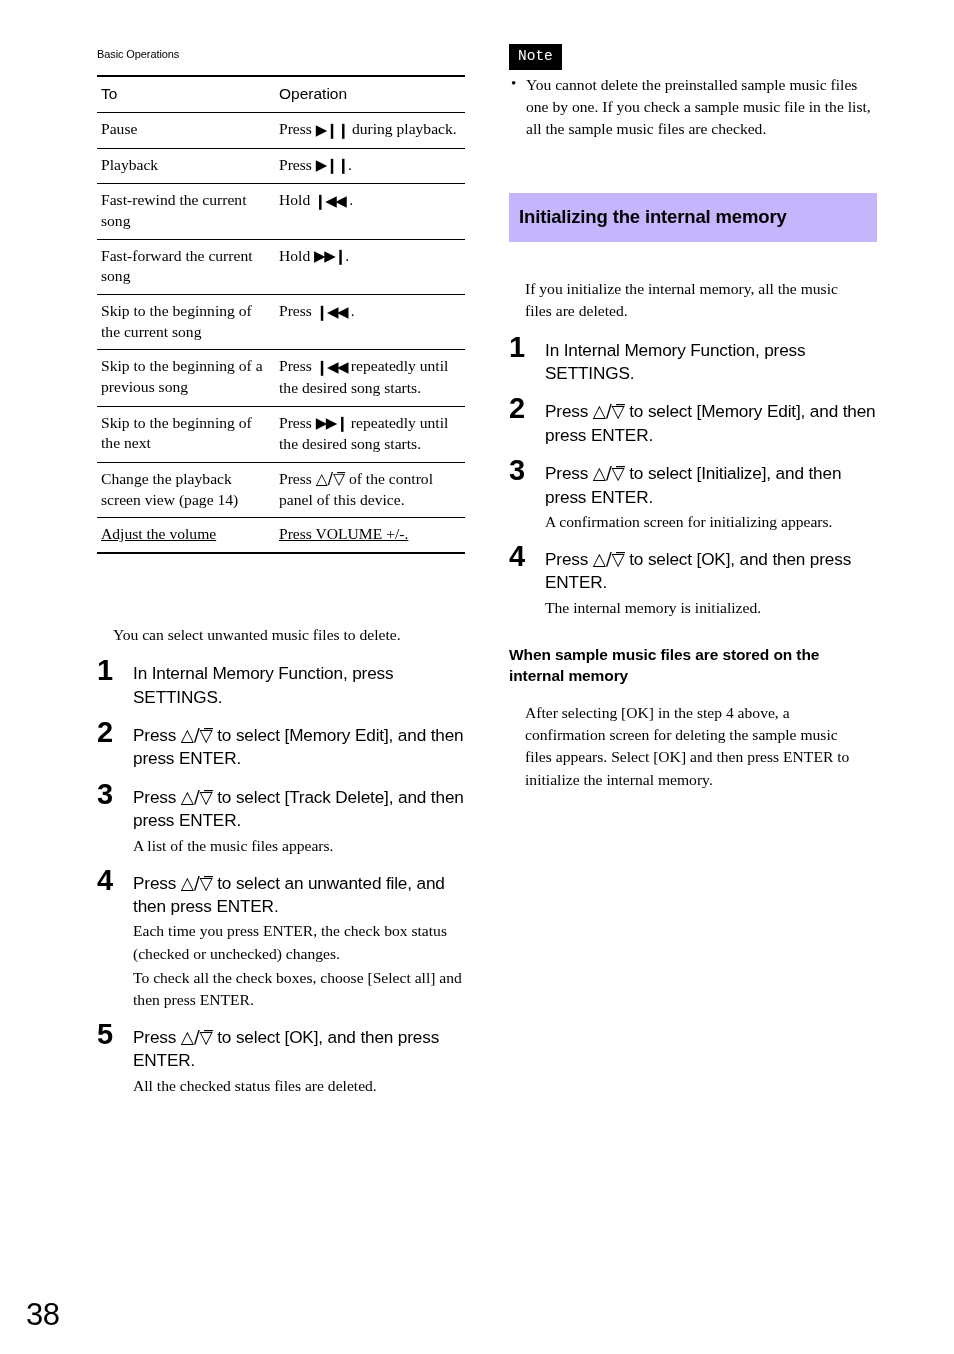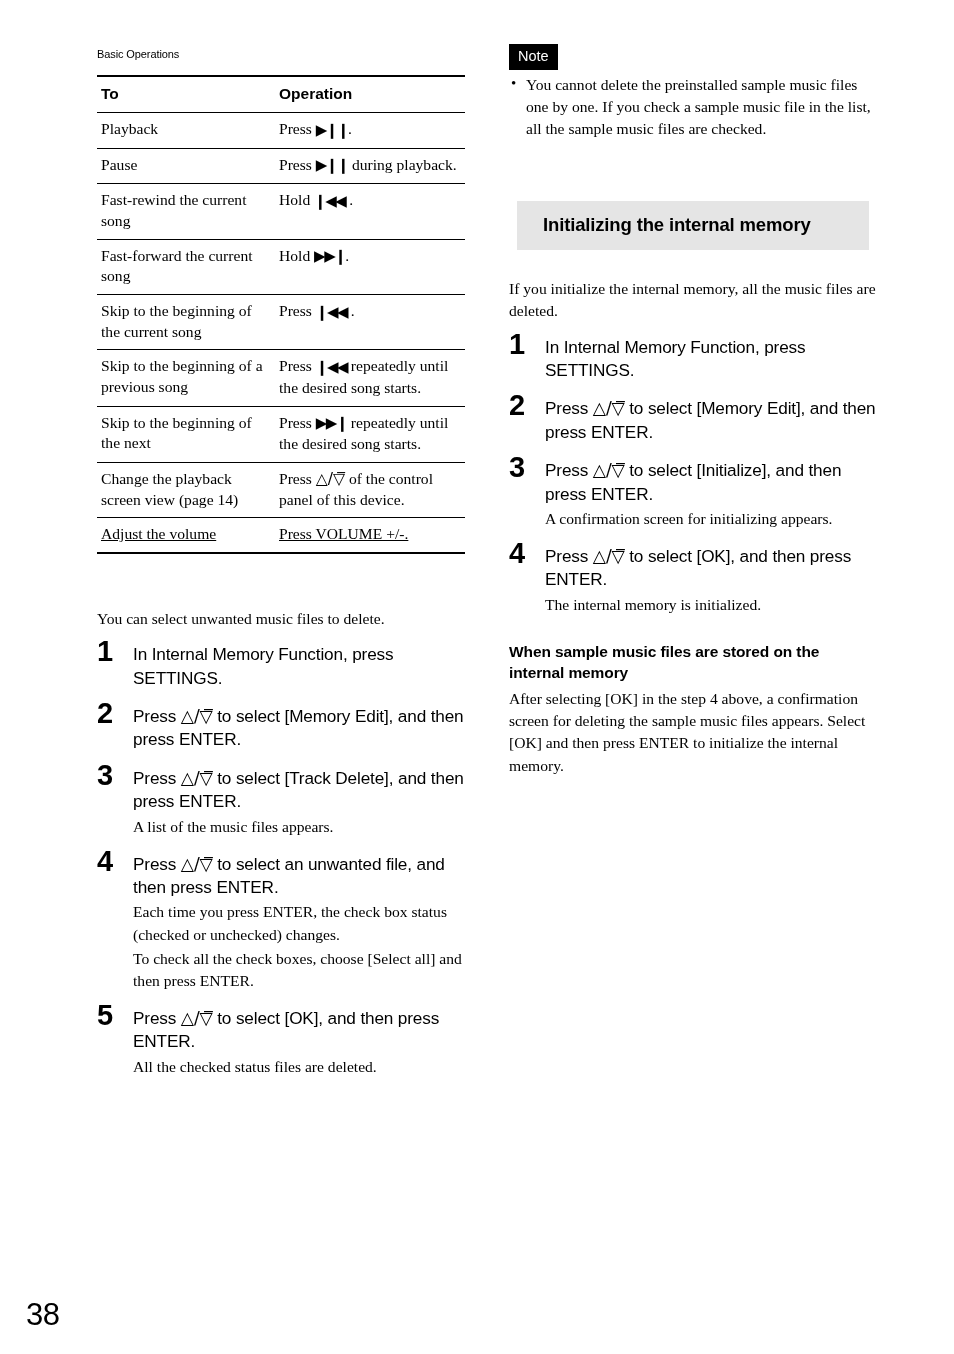--- a/index.html
+++ b/index.html
@@ -27,49 +27,49 @@
     letter-spacing: -0.1px;
     margin: 4px 0 14px 0;
     line-height: 1.2;
   }
 
   .h-gray {
     font-family: "Liberation Sans", sans-serif;
     font-weight: bold;
     font-size: 18.5px;
     line-height: 1.32;
-    background: #e5e5e5;
-    padding: 12px 0 13px 26px;
-    margin: 8px;
+    background: #c4b5fd;
+    padding: 12px 0 13px 10px;
+    margin: 0;
     letter-spacing: -0.15px;
   }
 
   .h-sub {
     font-family: "Liberation Sans", sans-serif;
     font-weight: bold;
     font-size: 15.5px;
     line-height: 1.33;
     margin: 0 0 5px 0;
     letter-spacing: -0.1px;
   }
 
   
   .p-serif {
     font-family: "Liberation Serif", serif;
     font-size: 15.6px;
     line-height: 1.42;
-    margin: 0;
+    margin: 16px;
   }
 
   
   .note-badge {
     display: inline-block;
     background: #000000;
     color: #ffffff;
-    font-family: Liberation Sans, sans-serif;
+    font-family: Liberation Mono, monospace;
     font-size: 14.5px;
     line-height: 1;
     padding: 5px 9px 6px 9px;
     margin: 0 0 4px 0;
   }
   .note-list { margin: 0; padding: 0; list-style: none; }
   .note-list li {
     position: relative;
     padding-left: 17px;
     font-family: "Liberation Serif", serif;
@@ -90,21 +90,21 @@
     margin: 0;
   }
   table.ops th, table.ops td {
     text-align: left;
     vertical-align: top;
     padding: 6px 4px 7px 4px;
     border-bottom: 1px solid #000;
   }
   table.ops thead th {
     font-family: "Liberation Sans", sans-serif;
-    font-weight: bold;
+    font-weight: normal;
     font-size: 15.5px;
     border-top: 2px solid #000;
     border-bottom: 1px solid #000;
     padding-top: 8px;
     padding-bottom: 9px;
   }
   table.ops tbody td {
     font-family: "Liberation Serif", serif;
     font-size: 15.6px;
     line-height: 1.33;
@@ -184,26 +184,26 @@
           <col class="c2">
         </colgroup>
       <thead>
         <tr>
           <th>To</th>
           <th>Operation</th>
         </tr>
       </thead>
       <tbody id="ops-body">
           <tr>
+            <td>Pause</td>
+            <td>Press <span class="glyph">▶❙❙</span> during playback.</td>
+          </tr>
+          <tr>
             <td>Playback</td>
             <td>Press <span class="glyph">▶❙❙</span>.</td>
-          </tr>
-          <tr>
-            <td>Pause</td>
-            <td>Press <span class="glyph">▶❙❙</span> during playback.</td>
           </tr>
           <tr>
             <td>Fast-rewind the current song</td>
             <td>Hold <span class="glyph">❙◀◀</span> .</td>
           </tr>
           <tr>
             <td>Fast-forward the current song</td>
             <td>Hold <span class="glyph">▶▶❙</span>.</td>
           </tr>
           <tr>

